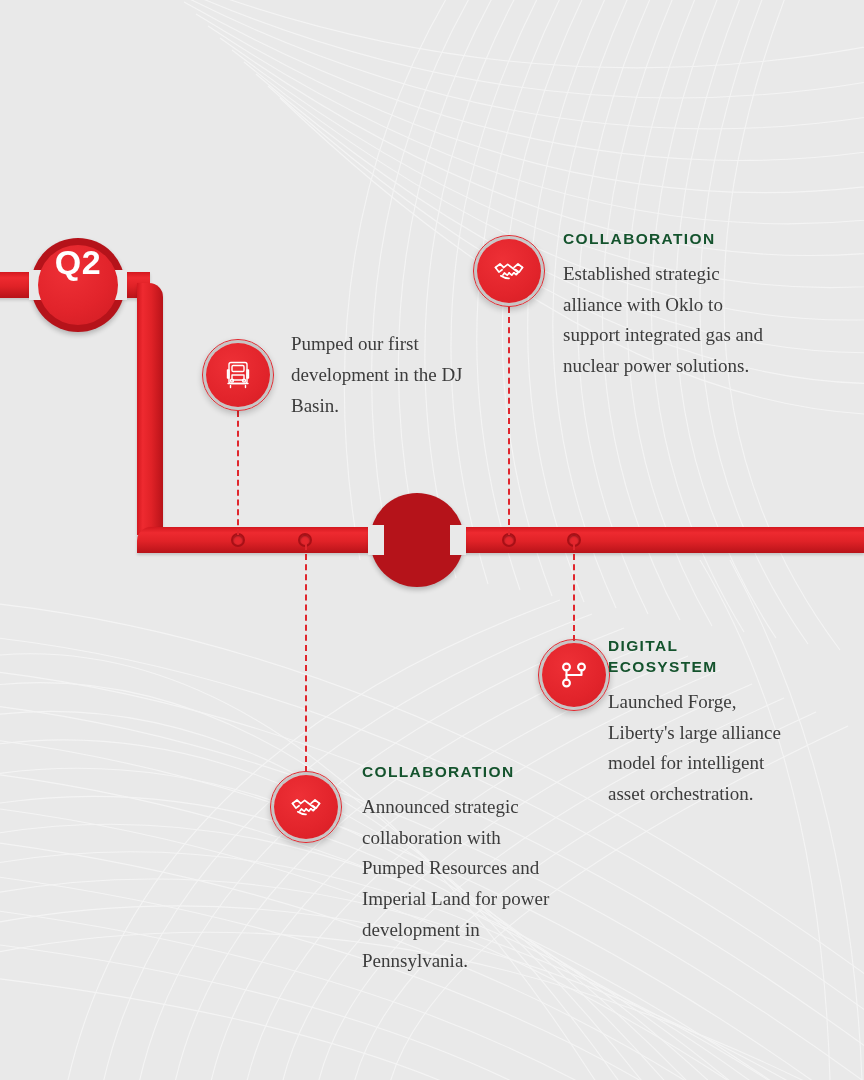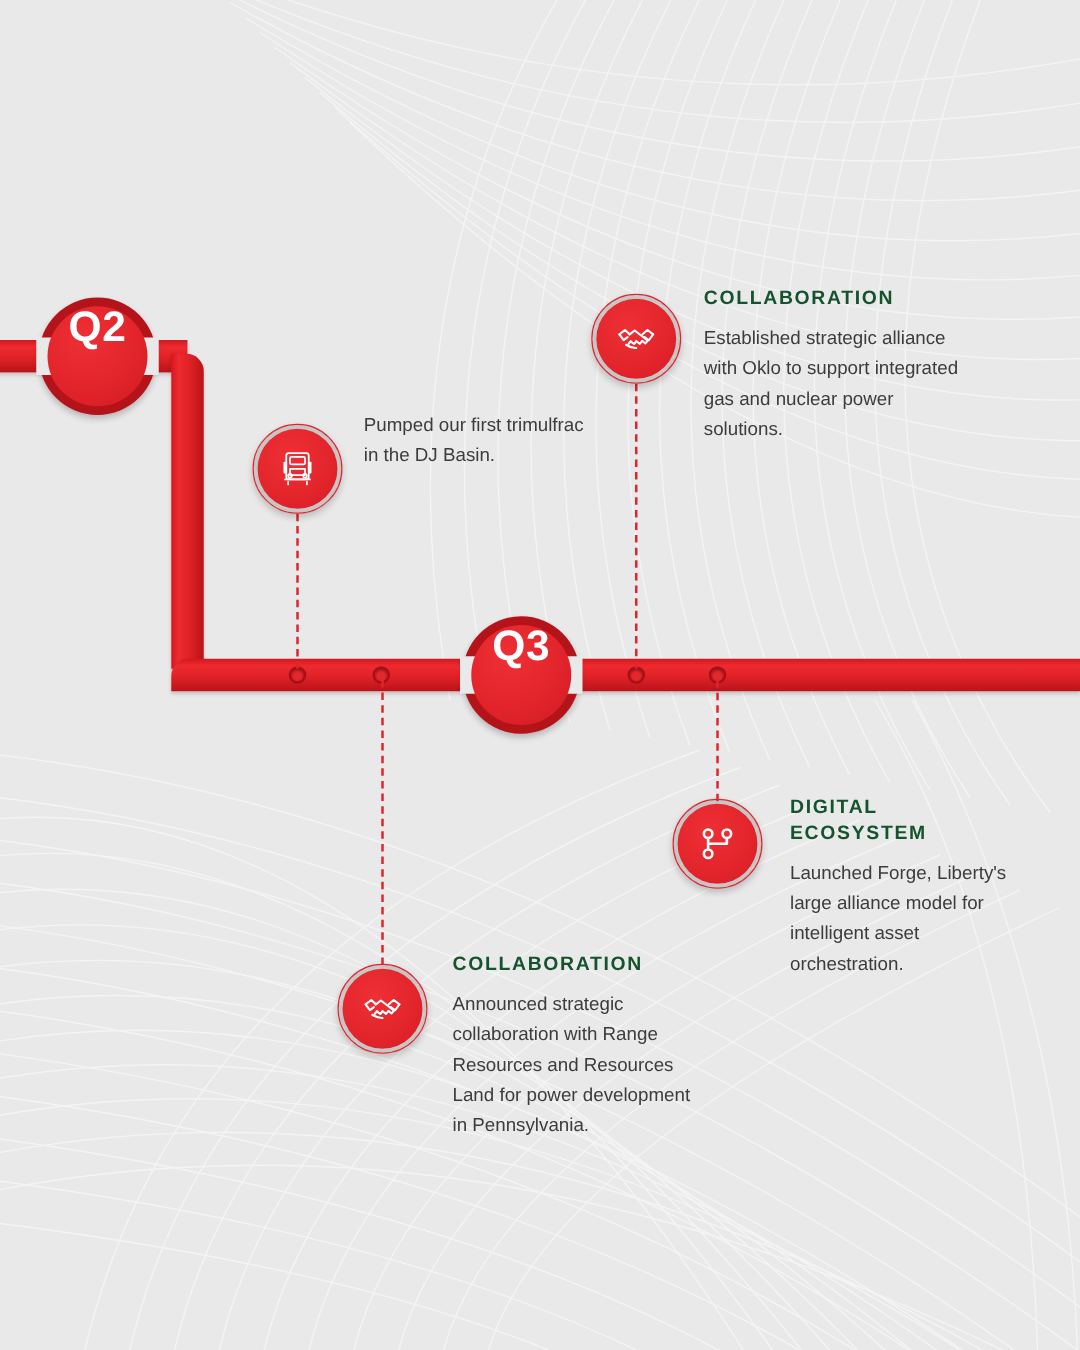--- a/index.html
+++ b/index.html
@@ -75,22 +75,22 @@
   .bubble svg{display:block;}
 
   
   .block{position:absolute;}
   .kicker{
     color:#14532d;font-size:15.5px;font-weight:bold;letter-spacing:1.35px;
     line-height:1.35;margin:0 0 9px 0;text-transform:uppercase;
     font-family:"Liberation Sans",sans-serif;
   }
   .bodytext{
-    color:#3c3c3c;font-size:15px;line-height:1.62;margin:0;
-    font-family:Liberation Sans, sans-serif;
+    color:#3c3c3c;font-size:19px;line-height:1.62;margin:0;
+    font-family:Liberation Serif, serif;
   }
 </style>
 </head>
 <body>
 
 <div id="stage">
 
   <svg class="bg-svg" viewBox="0 0 864 1080" xmlns="http://www.w3.org/2000/svg">
     <defs>
       <g id="fan-a">
@@ -192,44 +192,41 @@
 
   <div class="qmarker" style="left:31px;top:238px;">
     <div class="ring"></div>
     <div class="disc">
       <span class="qlabel">Q2</span>
     </div>
   </div>
 
   <div class="qmarker" style="left:370px;top:493px;">
     <div class="ring"></div>
-    <div class="disc">
-      <span class="qlabel">Q3</span>
-    </div>
   </div>
 
   <div class="dash" style="left:237px;top:411px;height:124px;"></div>
   <div class="bubble" style="left:202px;top:339px;">
     <div class="halo"></div>
     <div class="body">
       <svg width="34" height="34" viewBox="0 0 34 34" fill="none" stroke="#ffffff" stroke-width="1.4" stroke-linecap="round" stroke-linejoin="round">
         <rect x="8" y="4.5" width="18" height="21" rx="2"></rect>
         <rect x="11" y="7.5" width="12" height="6" rx="1.2"></rect>
         <path d="M11 17 h12 v5 h-12 z"></path>
         <path d="M6.5 12 h1.5 v8 H6.5 z"></path>
         <path d="M26 12 h1.5 v8 H26 z"></path>
         <path d="M7 25.5 h20"></path>
         <circle cx="11" cy="22.6" r="1.5"></circle>
         <circle cx="23" cy="22.6" r="1.5"></circle>
         <path d="M9.5 27.5 v2 M24.5 27.5 v2"></path>
       </svg>
     </div>
   </div>
   <div class="block" style="left:291px;top:329px;width:185px;">
-    <p class="bodytext">Pumped our first trimulfrac in the DJ Basin.</p>
+    <p class="bodytext">Pumped our first development in the DJ Basin.</p>
   </div>
 
   <div class="dash" style="left:508px;top:307px;height:228px;"></div>
   <div class="bubble" style="left:473px;top:235px;">
     <div class="halo"></div>
     <div class="body">
       <svg width="36" height="36" viewBox="0 0 36 36" fill="none" stroke="#ffffff" stroke-width="1.7" stroke-linecap="round" stroke-linejoin="round">
         <path d="M4.5 14.5 L9 11 l3.5 3.2"></path>
         <path d="M4.5 14.5 l3.4 4.6 3.2 -2.4"></path>
         <path d="M31.5 14.5 L27 11 l-4 3.4"></path>
@@ -259,34 +256,34 @@
         <path d="M12.5 14.7 l4.2 -3.3 3.4 2.6 4.6 3.6 2.4 2 -1.8 2.1 -2.5 -1.9"></path>
         <path d="M22.8 19.8 l-2 2.3 -2.7 -2.1"></path>
         <path d="M18.1 20 l-1.9 2.2 -2.7 -2.1"></path>
         <path d="M13.5 20.1 l-1.6 1.9"></path>
         <path d="M9.8 22.8 q4.2 2.8 8.2 2.6"></path>
       </svg>
     </div>
   </div>
   <div class="block" style="left:362px;top:762px;width:200px;">
     <p class="kicker">COLLABORATION</p>
-    <p class="bodytext">Announced strategic collaboration with Range Resources and Resources Land for power development in Pennsylvania.</p>
+    <p class="bodytext">Announced strategic collaboration with Pumped Resources and Imperial Land for power development in Pennsylvania.</p>
   </div>
 
   <div class="dash" style="left:573px;top:544px;height:97px;"></div>
   <div class="bubble" style="left:538px;top:639px;">
     <div class="halo"></div>
     <div class="body">
       <svg width="34" height="34" viewBox="0 0 34 34" fill="none" stroke="#ffffff" stroke-width="2.1" stroke-linecap="round" stroke-linejoin="round">
         <circle cx="9.5" cy="9" r="3.4"></circle>
         <circle cx="9.5" cy="25" r="3.4"></circle>
         <circle cx="24.5" cy="9" r="3.4"></circle>
         <path d="M9.5 12.4 V21.6"></path>
         <path d="M9.5 17 H24.5 V12.4"></path>
       </svg>
     </div>
   </div>
-  <div class="block" style="left:632px;top:636px;width:182px;">
+  <div class="block" style="left:608px;top:636px;width:182px;">
     <p class="kicker">DIGITAL ECOSYSTEM</p>
     <p class="bodytext">Launched Forge, Liberty's large alliance model for intelligent asset orchestration.</p>
   </div>
 
 </div>
 
 </body></html>

